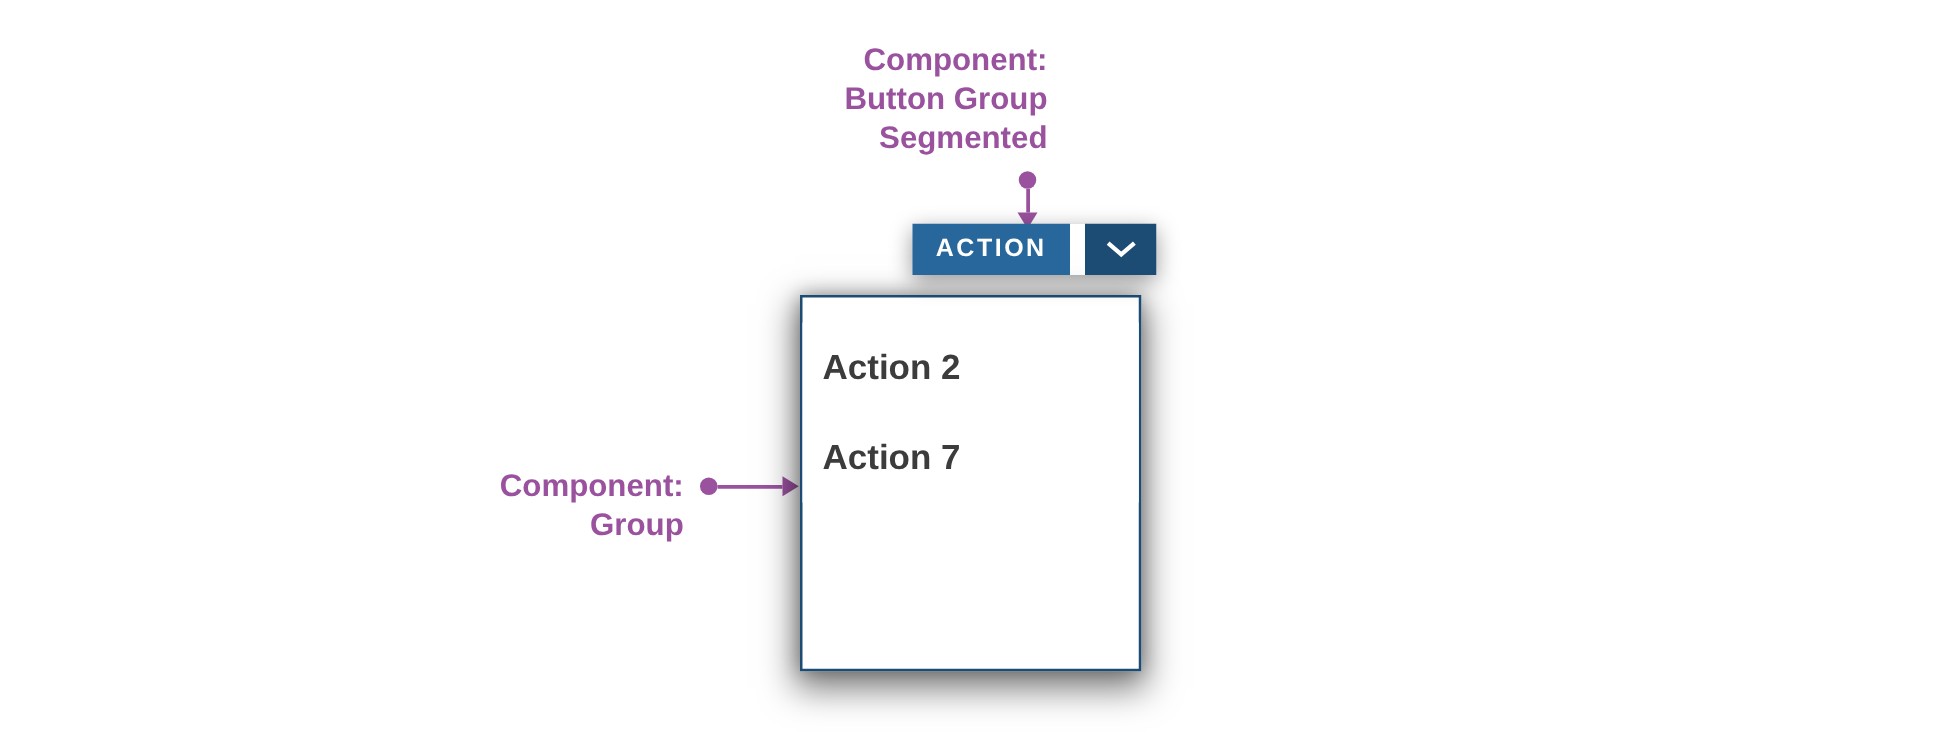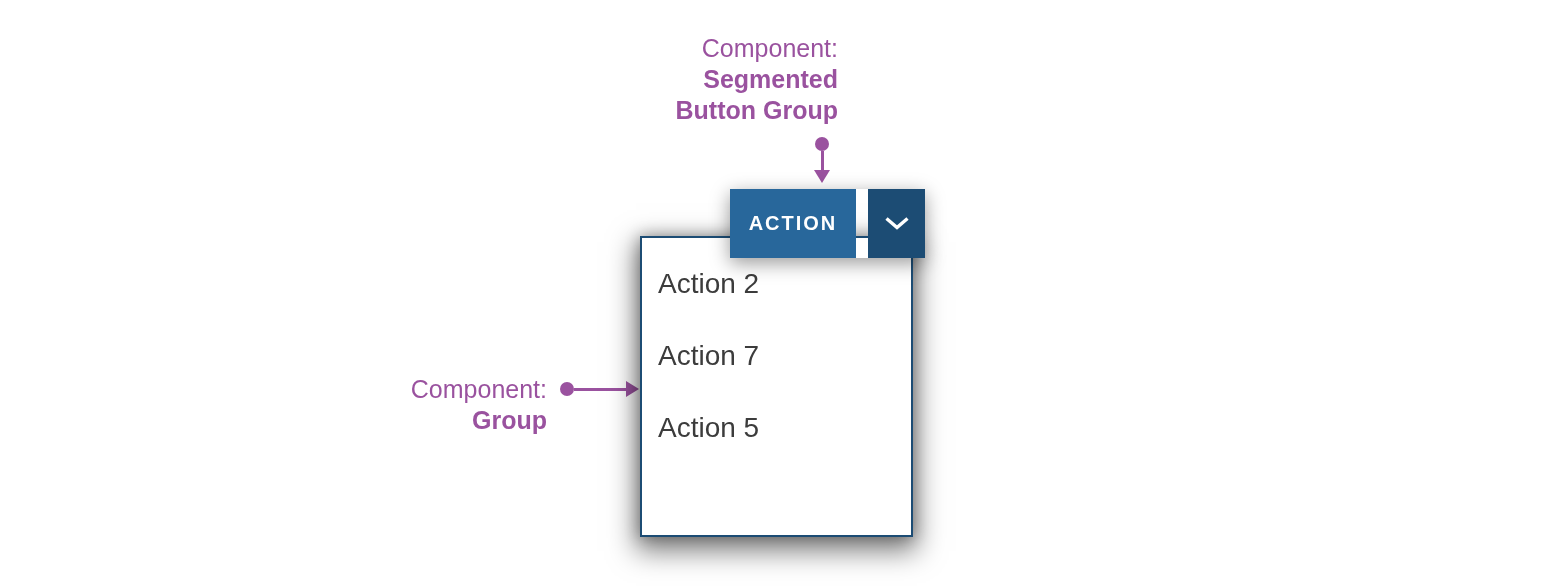--- a/index.html
+++ b/index.html
@@ -20,21 +20,21 @@
   }
 
   
   .annot{
     position:absolute;
     color:var(--annotation-purple);
     font-size:25px;
     line-height:31px;
     text-align:right;
   }
-  .annot .regular{font-weight:400;}
+  .annot .regular{font-weight:700;}
   .annot .bold{font-weight:700;}
   .annot-top{top:33px;right:722px;}
   .annot-left{top:374px;right:1013px;}
 
   
   .dot{
     width:14px;height:14px;border-radius:50%;
     background:var(--annotation-purple);
     flex:0 0 auto;
   }
@@ -56,21 +56,21 @@
   .stem-h{width:52px;height:3px;background:var(--annotation-purple);}
   .head-right{
     width:0;height:0;
     border-top:8px solid transparent;
     border-bottom:8px solid transparent;
     border-left:13px solid var(--annotation-purple);
   }
 
   
   .btn-group{
-    position:absolute;left:730px;top:189px;height:69px;
+    position:absolute;left:730px;top:179px;height:41px;
     display:flex;z-index:3;
     box-shadow:0 5px 18px rgba(0,0,0,0.40);
     gap:12px;
   }
   .btn-group button{
     border:none;cursor:pointer;height:100%;
     display:flex;align-items:center;justify-content:center;
   }
   .btn-main{
     width:126px;
@@ -84,43 +84,44 @@
     background:var(--button-dark-blue);
     color:#ffffff;
   }
   .chev{display:flex;align-items:center;justify-content:center;}
 
   
   .menu{
     position:absolute;left:640px;top:236px;width:273px;height:301px;
     background:#ffffff;
     border:2px solid var(--button-dark-blue);
-    padding:10px 0;
+    padding:20px 0;
     z-index:2;
     box-shadow:0 10px 26px 4px rgba(0,0,0,0.50),0 0 14px rgba(0,0,0,0.30);
+    font-weight:bold;
   }
   .menu-item{
     height:72px;
     display:flex;align-items:center;
     padding-left:16px;
     font-size:28px;
     color:var(--menu-item-text);
     cursor:pointer;
     background:#ffffff;
   }
 </style>
 </head>
 <body>
 
 <div class="canvas">
 
   <div class="annot annot-top">
     <div class="regular">Component:</div>
+    <div class="bold">Button Group</div>
     <div class="bold">Segmented</div>
-    <div class="bold">Button Group</div>
   </div>
 
   <div class="arrow-v">
     <div class="dot"></div>
     <div class="stem-v"></div>
     <div class="head-down"></div>
   </div>
 
   <div class="btn-group">
     <button class="btn-main">ACTION</button>
@@ -129,21 +130,20 @@
         <svg width="26" height="15" viewBox="0 0 26 15" aria-hidden="true">
           <polyline points="2.5,2.5 13,11.5 23.5,2.5" fill="none" stroke="#ffffff" stroke-width="3.4"></polyline>
         </svg>
       </span>
     </button>
   </div>
 
   <div class="menu">
     <div class="menu-item">Action 2</div>
     <div class="menu-item">Action 7</div>
-    <div class="menu-item">Action 5</div>
   </div>
 
   <div class="annot annot-left">
     <div class="regular">Component:</div>
     <div class="bold">Group</div>
   </div>
 
   <div class="arrow-h">
     <div class="dot"></div>
     <div class="stem-h"></div>

